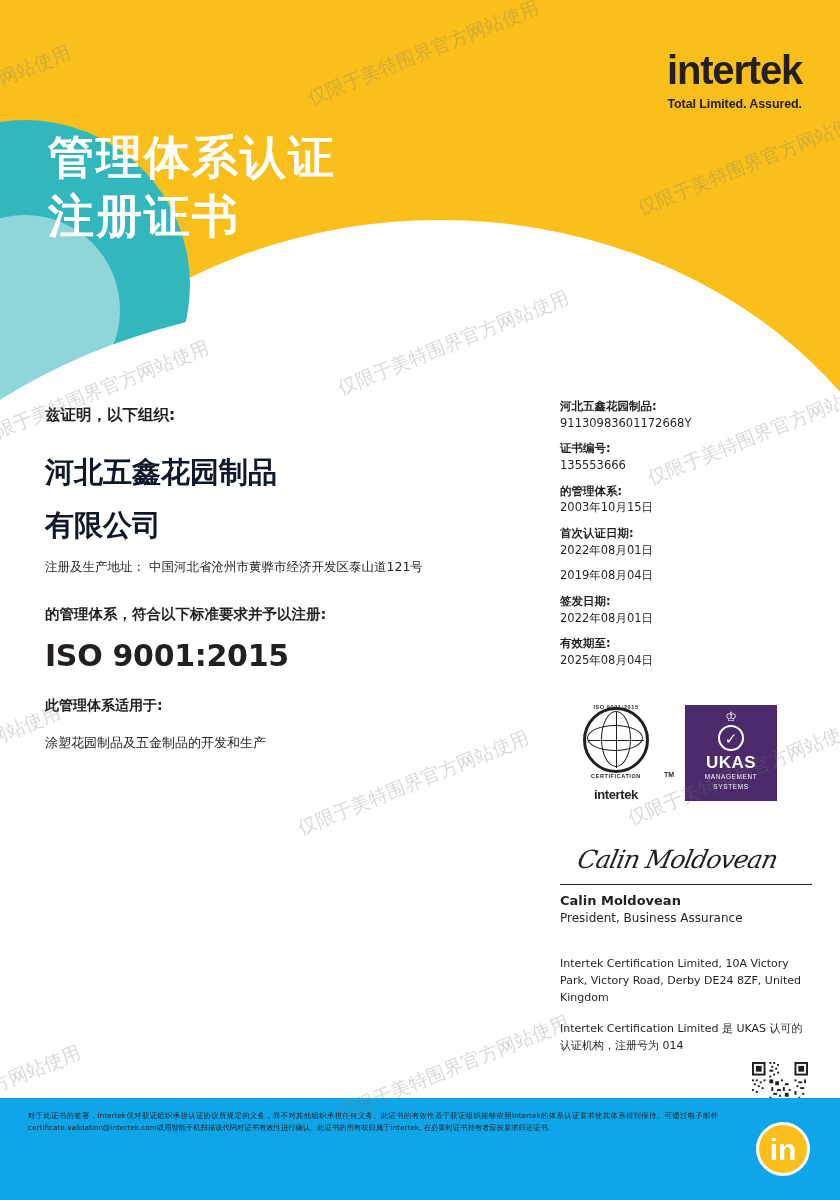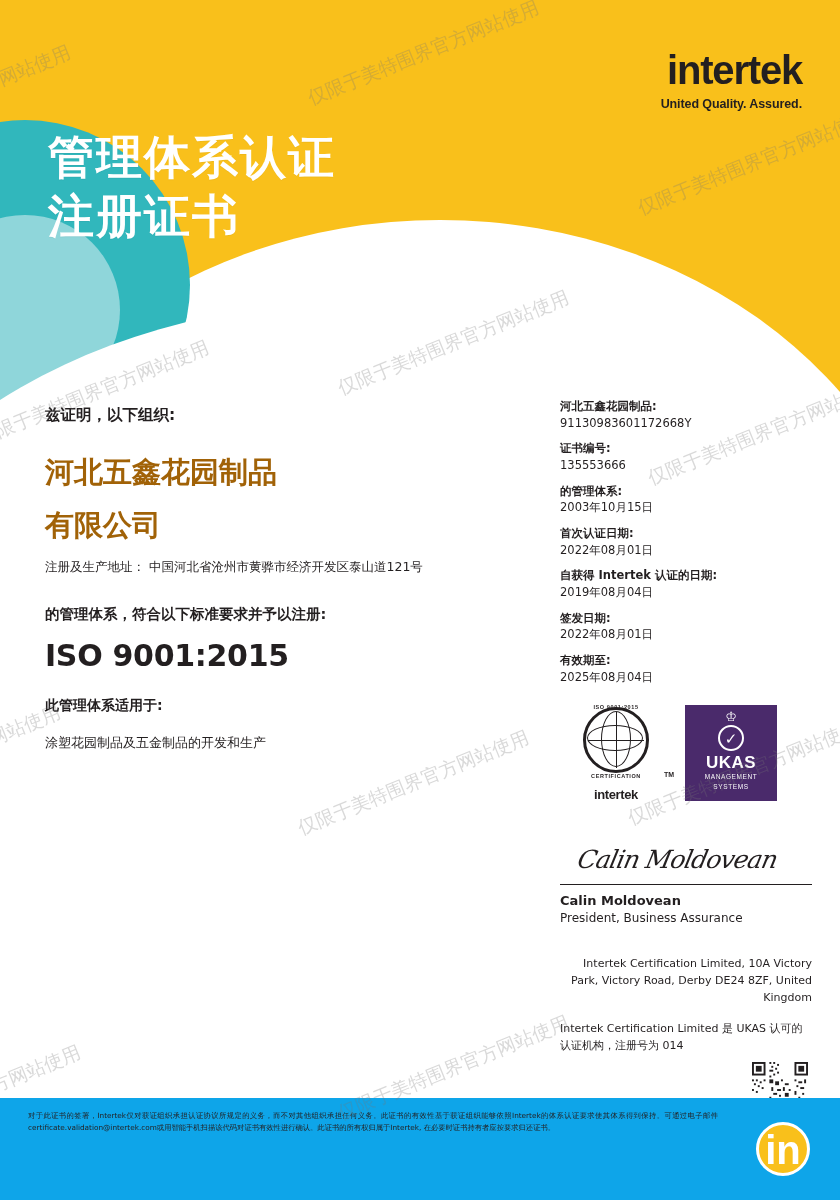--- a/index.html
+++ b/index.html
@@ -121,21 +121,21 @@
     font-family: "DejaVu Sans", "Liberation Sans", sans-serif;
     font-size: 15.5px;
     font-weight: bold;
     color: #231f20;
     margin-bottom: 26px;
   }
   .org-name {
     font-family: "DejaVu Sans", "Liberation Sans", sans-serif;
     font-size: 29px;
     font-weight: bold;
-    color: #a16207;
+    color: #0f172a;
     line-height: 1.42;
     margin-bottom: 12px;
   }
   .addr {
     font-family: "DejaVu Sans", "Liberation Sans", sans-serif;
     font-size: 12.5px;
     color: #231f20;
     margin-bottom: 28px;
     line-height: 1.5;
   }
@@ -369,21 +369,20 @@
     font-size: 12px;
     color: #231f20;
     margin-bottom: 30px;
   }
   .sig-addr {
     font-family: "DejaVu Sans", "Liberation Sans", sans-serif;
     font-size: 11px;
     color: #231f20;
     line-height: 1.55;
     margin-bottom: 14px;
-    text-align: right;
   }
   .sig-accred {
     font-family: "DejaVu Sans", "Liberation Sans", sans-serif;
     font-size: 11px;
     color: #231f20;
     line-height: 1.55;
   }
 
   
   .qr {
@@ -420,21 +419,21 @@
   .footer-in {
     position: absolute;
     right: 30px;
     top: 24px;
     width: 54px;
     height: 54px;
     border-radius: 50%;
     background: #f9c01b;
     border: 3px solid #ffffff;
     color: #ffffff;
-    font-size: 40px;
+    font-size: 30px;
     font-weight: bold;
     text-align: center;
     line-height: 50px;
     box-sizing: border-box;
   }
 
   
   .wm-layer {
     position: absolute;
     inset: 0;
@@ -455,21 +454,21 @@
 
 <div class="page">
 
   <div class="header-blob"></div>
   <div class="blob-teal1"></div>
   <div class="blob-teal2"></div>
   <div class="blob-white-cut"></div>
 
   <div class="brand">
     <div class="brand-name">intertek</div>
-    <div class="brand-tag">United Quality. Assured.</div>
+    <div class="brand-tag">Total Limited. Assured.</div>
   </div>
 
   <div class="title-wrap">
     <div class="title-line">管理体系认证</div>
     <div class="title-line">注册证书</div>
   </div>
 
   <div class="left-col">
     <div class="lead">兹证明，以下组织:</div>
     <div class="org-name">河北五鑫花园制品</div>
@@ -492,21 +491,20 @@
     </div>
     <div class="detail">
       <div class="detail-label">的管理体系:</div>
       <div class="detail-value">2003年10月15日</div>
     </div>
     <div class="detail">
       <div class="detail-label">首次认证日期:</div>
       <div class="detail-value">2022年08月01日</div>
     </div>
     <div class="detail">
-      <div class="detail-label">自获得 Intertek 认证的日期:</div>
       <div class="detail-value">2019年08月04日</div>
     </div>
     <div class="detail">
       <div class="detail-label">签发日期:</div>
       <div class="detail-value">2022年08月01日</div>
     </div>
     <div class="detail">
       <div class="detail-label">有效期至:</div>
       <div class="detail-value">2025年08月04日</div>
     </div>

